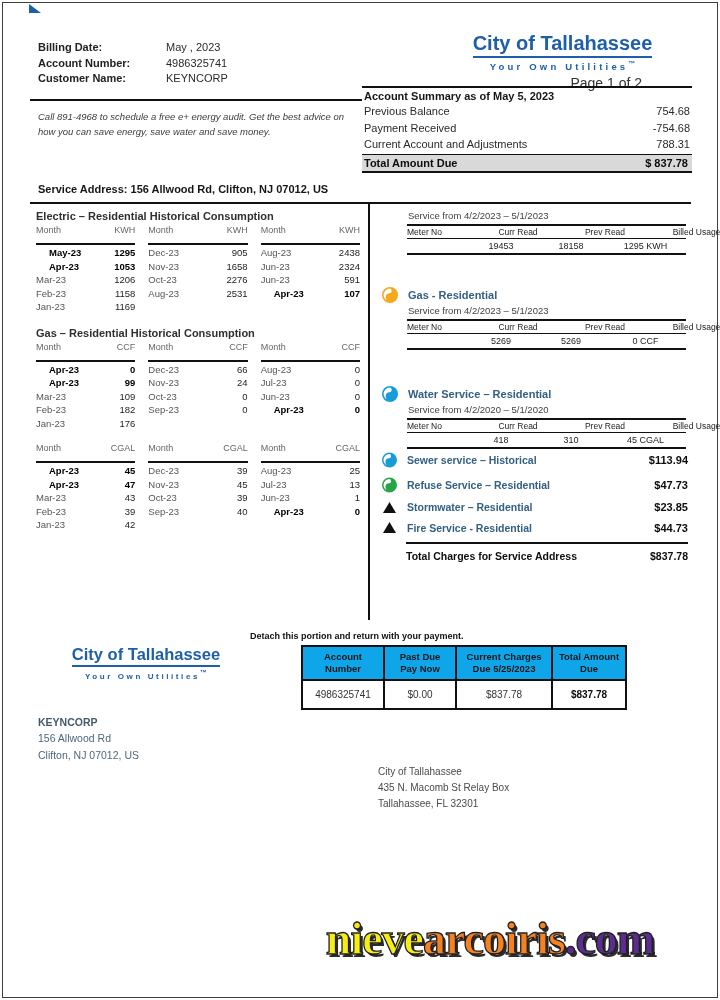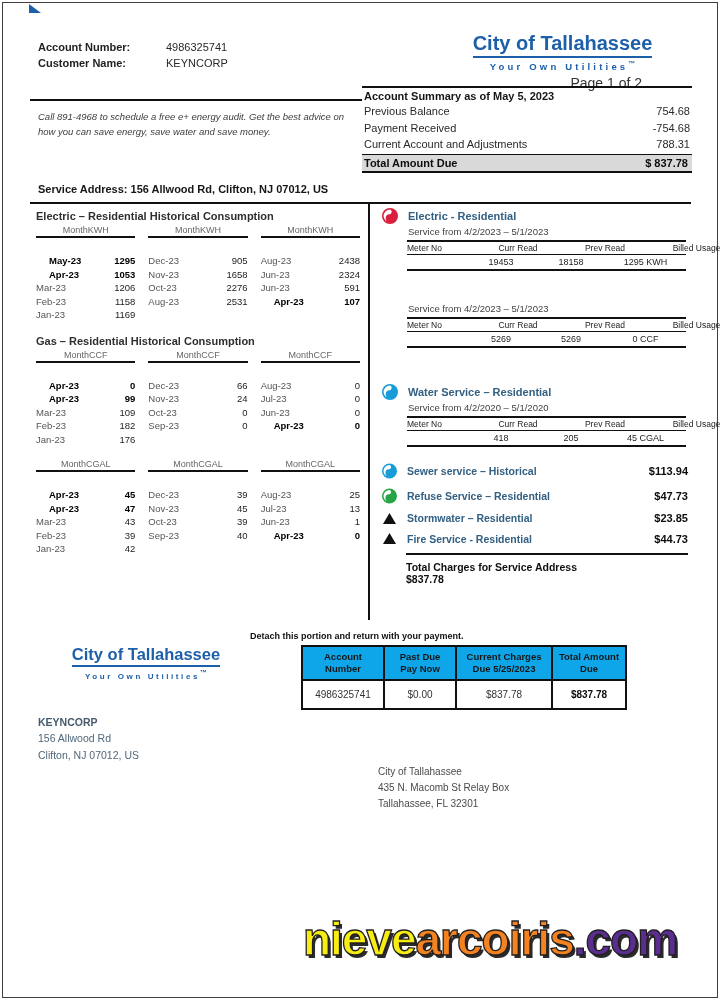--- a/index.html
+++ b/index.html
@@ -43,75 +43,79 @@
   
   .main-box{left:30px;top:202px;width:661px;height:419px;border-top:2px solid #111;}
   .v-divider{position:absolute;left:338px;top:0;width:2px;height:416px;background:#111;}
 
   
   .hist-wrap{position:absolute;left:6px;top:6px;width:324px;}
   .hist-table{margin-bottom:13px;}
   .ht-title{font-size:11px;font-weight:bold;color:#2f2f2f;margin-bottom:3px;}
   .ht-cols{display:flex;gap:13px;}
   .ht-col{flex:1;}
-  .ht-head{display:flex;justify-content:center;font-size:9px;color:#666;border-bottom:2px solid #111;padding-bottom:1px;margin-bottom:16px;}
+  .ht-head{display:flex;justify-content:space-between;font-size:9px;color:#666;border-bottom:2px solid #111;padding-bottom:8px;margin-bottom:1px;}
   .ht-row{display:flex;justify-content:space-between;font-size:9.5px;line-height:13.5px;}
   .ht-row .m{color:#555;}
   .ht-row .v{color:#1c1c1c;}
   .ht-row.bold .m,.ht-row.bold .v{font-weight:bold;color:#000;padding-left:13px;}
 
   
   .right-wrap{position:absolute;left:352px;top:4px;width:306px;}
   .ms{margin-bottom:32px;}
   .ms:nth-child(2){margin-bottom:36px;}
-  .ms:nth-child(3){margin-bottom:16px;}
+  .ms:nth-child(3){margin-bottom:3px;}
   .ms-head{display:flex;align-items:center;gap:10px;}
   .ms-title{font-size:11px;font-weight:bold;color:#336083;}
   .ms-period{margin:2px 0 3px 26px;font-size:9.5px;color:#3f3f3f;}
   .ms-table{margin-left:25px;border-top:2px solid #111;padding-top:1px;width:279px;}
   .mt-head,.mt-row{display:grid;grid-template-columns:58px 72px 68px 81px;}
   .mt-head{font-size:8.5px;color:#222;border-bottom:1.5px solid #111;padding-bottom:1px;gap:17px;}
   .mt-row{font-size:9px;color:#1c1c1c;padding:2px 0;border-bottom:2px solid #111;}
   .mt-head span:first-child,.mt-row span:first-child{text-align:left;}
   .mt-head span,.mt-row span{text-align:center;}
 
   .chg{display:flex;align-items:center;gap:10px;margin-bottom:8.5px;}
   .chg-icon{width:15px;display:flex;justify-content:center;}
   .chg-label{flex:1;font-weight:bold;font-size:10.5px;color:#336083;}
   .chg-amt{font-weight:bold;font-size:11px;color:#0d0d0d;}
-  .total-row{margin-left:24px;margin-top:4px;border-top:2px solid #111;padding-top:6px;display:flex;font-weight:bold;font-size:10.5px;color:#0f0f0f;flex-direction:column;}
+  .total-row{margin-left:24px;margin-top:4px;border-top:2px solid #111;padding-top:6px;display:flex;font-weight:bold;font-size:10.5px;color:#0f0f0f;}
   .total-row .tl{flex:1;}
 
   
   .detach-note{left:250px;top:631px;font-size:9px;font-weight:bold;color:#111;}
   .stub{left:301px;top:645px;border:2px solid #111;display:grid;grid-template-columns:82px 72px 96px 72px;background:#fff;}
   .stub-h{background:#0ea5e9;font-size:9.5px;font-weight:bold;text-align:center;padding:4px 2px;border-right:2px solid #111;border-bottom:2px solid #111;color:#161616;line-height:1.25;}
   .stub-v{padding:8px 2px;text-align:center;font-size:10px;border-right:2px solid #111;color:#333;}
   .stub .last{border-right:none;}
   .stub-v.bold{font-weight:bold;color:#0d0d0d;}
 
   .logo-bottom{left:56px;top:645px;width:180px;}
   .logo-bottom .logo-title{font-size:16.5px;border-bottom-width:2px;}
   .logo-bottom .logo-tagline{font-size:8px;letter-spacing:2.6px;}
 
   .mail-to{left:38px;top:714px;font-size:10.5px;color:#50677a;line-height:1.55;}
   .mail-name{font-weight:bold;color:#44596b;}
   .utility-addr{left:378px;top:764px;font-size:10px;color:#4a4a4a;line-height:1.6;}
 
   
   .watermark{left:270px;top:912px;width:440px;text-align:center;font-size:46px;font-weight:bold;letter-spacing:-1px;
-    -webkit-text-stroke:1.3px #1f1f1f;text-shadow:2.5px 2.5px 0 #2b2b2b;white-space:nowrap;}
+    -webkit-text-stroke:1.3px #1f1f1f;text-shadow:2.5px 2.5px 0 #2b2b2b;white-space:nowrap;font-family:Liberation Serif, serif;}
 </style>
 </head>
 <body>
 
 <div class="page-border"></div>
 <div class="abs corner-mark"></div>
 
 <div class="abs billing-block" id="billing-rows">
+    <div class="bi-row">
+      <span class="bi-label">Billing Date:</span>
+      <span class="bi-value">May , 2023</span>
+    </div>
     <div class="bi-row">
       <span class="bi-label">Account Number:</span>
       <span class="bi-value">4986325741</span>
     </div>
     <div class="bi-row">
       <span class="bi-label">Customer Name:</span>
       <span class="bi-value">KEYNCORP</span>
     </div>
   </div>
 
@@ -372,55 +376,55 @@
             <div class="ht-row bold">
               <span class="m">Apr-23</span>
               <span class="v">0</span>
             </div>
           </div>
         </div>
       </div>
     </div>
   <div class="right-wrap">
     <div id="meter-sections">
-        <div class="ms">
-          <div class="ms-head">
-            <svg width="16" height="16" viewBox="0 0 16 16">
-              <circle cx="8" cy="8" r="8" fill="#D81F3D"></circle>
-              <path d="M8 1.6 A6.4 6.4 0 1 0 8 14.4 A4.1 4.1 0 0 1 7.6 6.2 A2.35 2.35 0 0 0 8 1.6 Z" fill="#ffffff"></path>
-            </svg>
-            <span class="ms-title">Electric - Residential</span>
-          </div>
-          <div class="ms-period">Service from 4/2/2023 – 5/1/2023</div>
-          <div class="ms-table">
-            <div class="mt-head">
-              <span>Meter No</span>
-              <span>Curr Read</span>
-              <span>Prev Read</span>
-              <span>Billed Usage</span>
-            </div>
-            <div class="mt-row">
-              <span></span>
-              <span>19453</span>
-              <span>18158</span>
-              <span>1295 KWH</span>
-            </div>
-          </div>
-        </div>
         <div class="ms">
           <div class="ms-period">Service from 4/2/2023 – 5/1/2023</div>
           <div class="ms-table">
             <div class="mt-head">
               <span>Meter No</span>
               <span>Curr Read</span>
               <span>Prev Read</span>
               <span>Billed Usage</span>
             </div>
             <div class="mt-row">
               <span></span>
+              <span>19453</span>
+              <span>18158</span>
+              <span>1295 KWH</span>
+            </div>
+          </div>
+        </div>
+        <div class="ms">
+          <div class="ms-head">
+            <svg width="16" height="16" viewBox="0 0 16 16">
+              <circle cx="8" cy="8" r="8" fill="#F5A81C"></circle>
+              <path d="M8 1.6 A6.4 6.4 0 1 0 8 14.4 A4.1 4.1 0 0 1 7.6 6.2 A2.35 2.35 0 0 0 8 1.6 Z" fill="#ffffff"></path>
+            </svg>
+            <span class="ms-title">Gas  - Residential</span>
+          </div>
+          <div class="ms-period">Service from 4/2/2023 – 5/1/2023</div>
+          <div class="ms-table">
+            <div class="mt-head">
+              <span>Meter No</span>
+              <span>Curr Read</span>
+              <span>Prev Read</span>
+              <span>Billed Usage</span>
+            </div>
+            <div class="mt-row">
+              <span></span>
               <span>5269</span>
               <span>5269</span>
               <span>0 CCF</span>
             </div>
           </div>
         </div>
         <div class="ms">
           <div class="ms-head">
             <svg width="16" height="16" viewBox="0 0 16 16">
               <circle cx="8" cy="8" r="8" fill="#189CD8"></circle>
@@ -432,21 +436,21 @@
           <div class="ms-table">
             <div class="mt-head">
               <span>Meter No</span>
               <span>Curr Read</span>
               <span>Prev Read</span>
               <span>Billed Usage</span>
             </div>
             <div class="mt-row">
               <span></span>
               <span>418</span>
-              <span>205</span>
+              <span>310</span>
               <span>45 CGAL</span>
             </div>
           </div>
         </div>
       </div>
     <div id="charges-list">
         <div class="chg">
           <span class="chg-icon">
             <svg width="16" height="16" viewBox="0 0 16 16">
               <circle cx="8" cy="8" r="8" fill="#189CD8"></circle>

